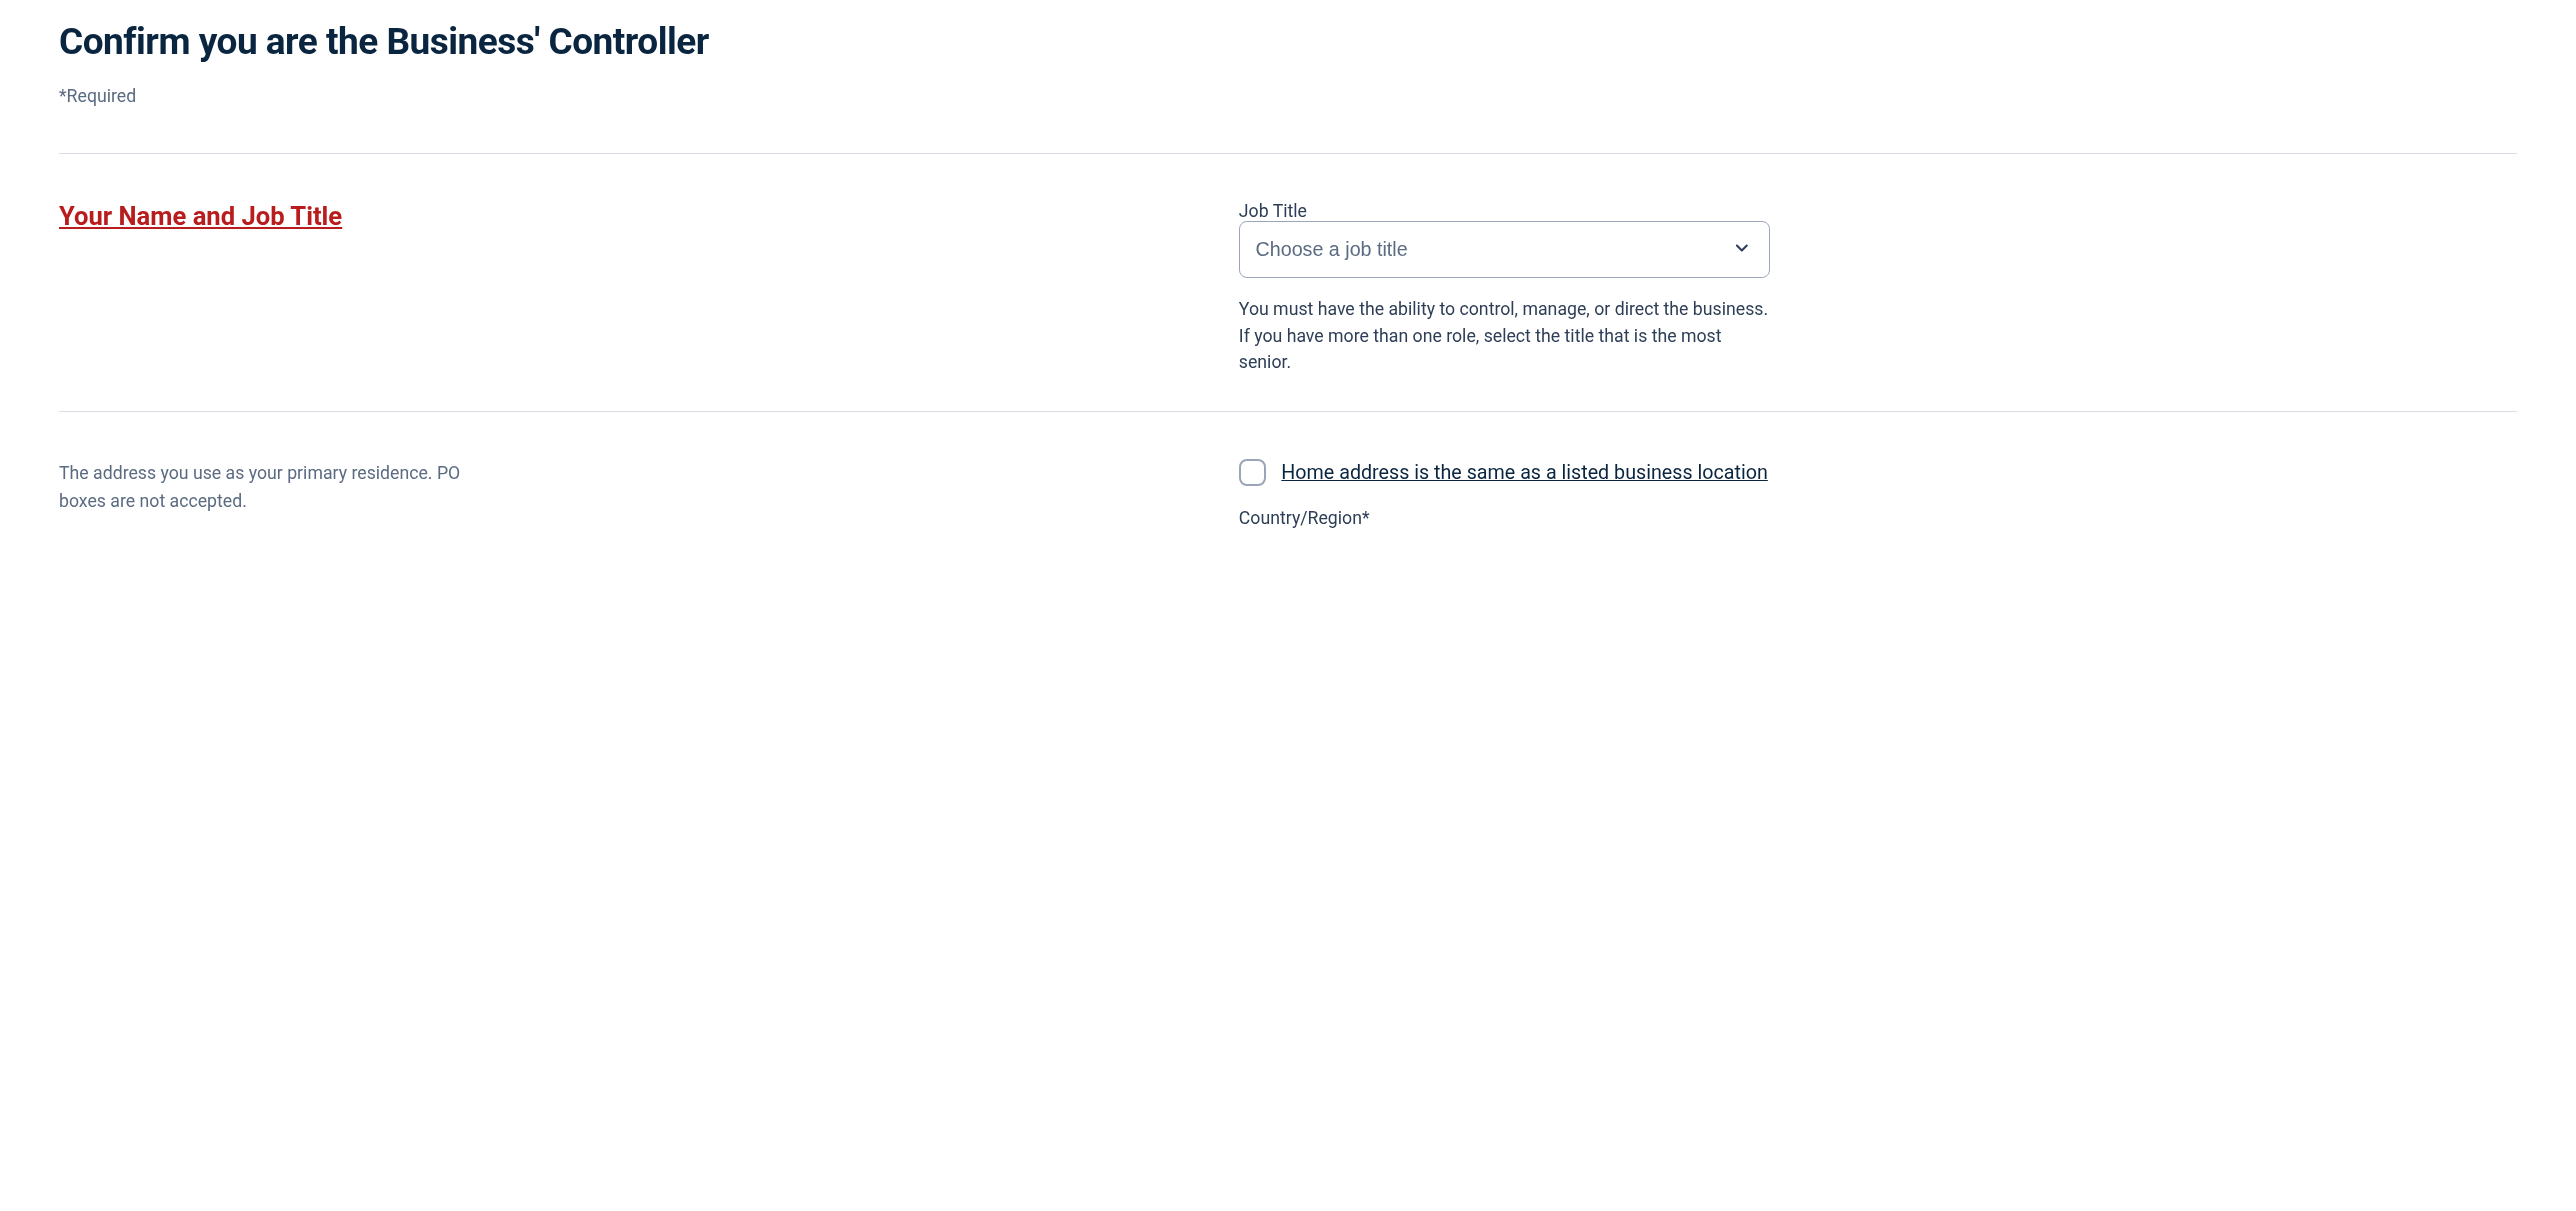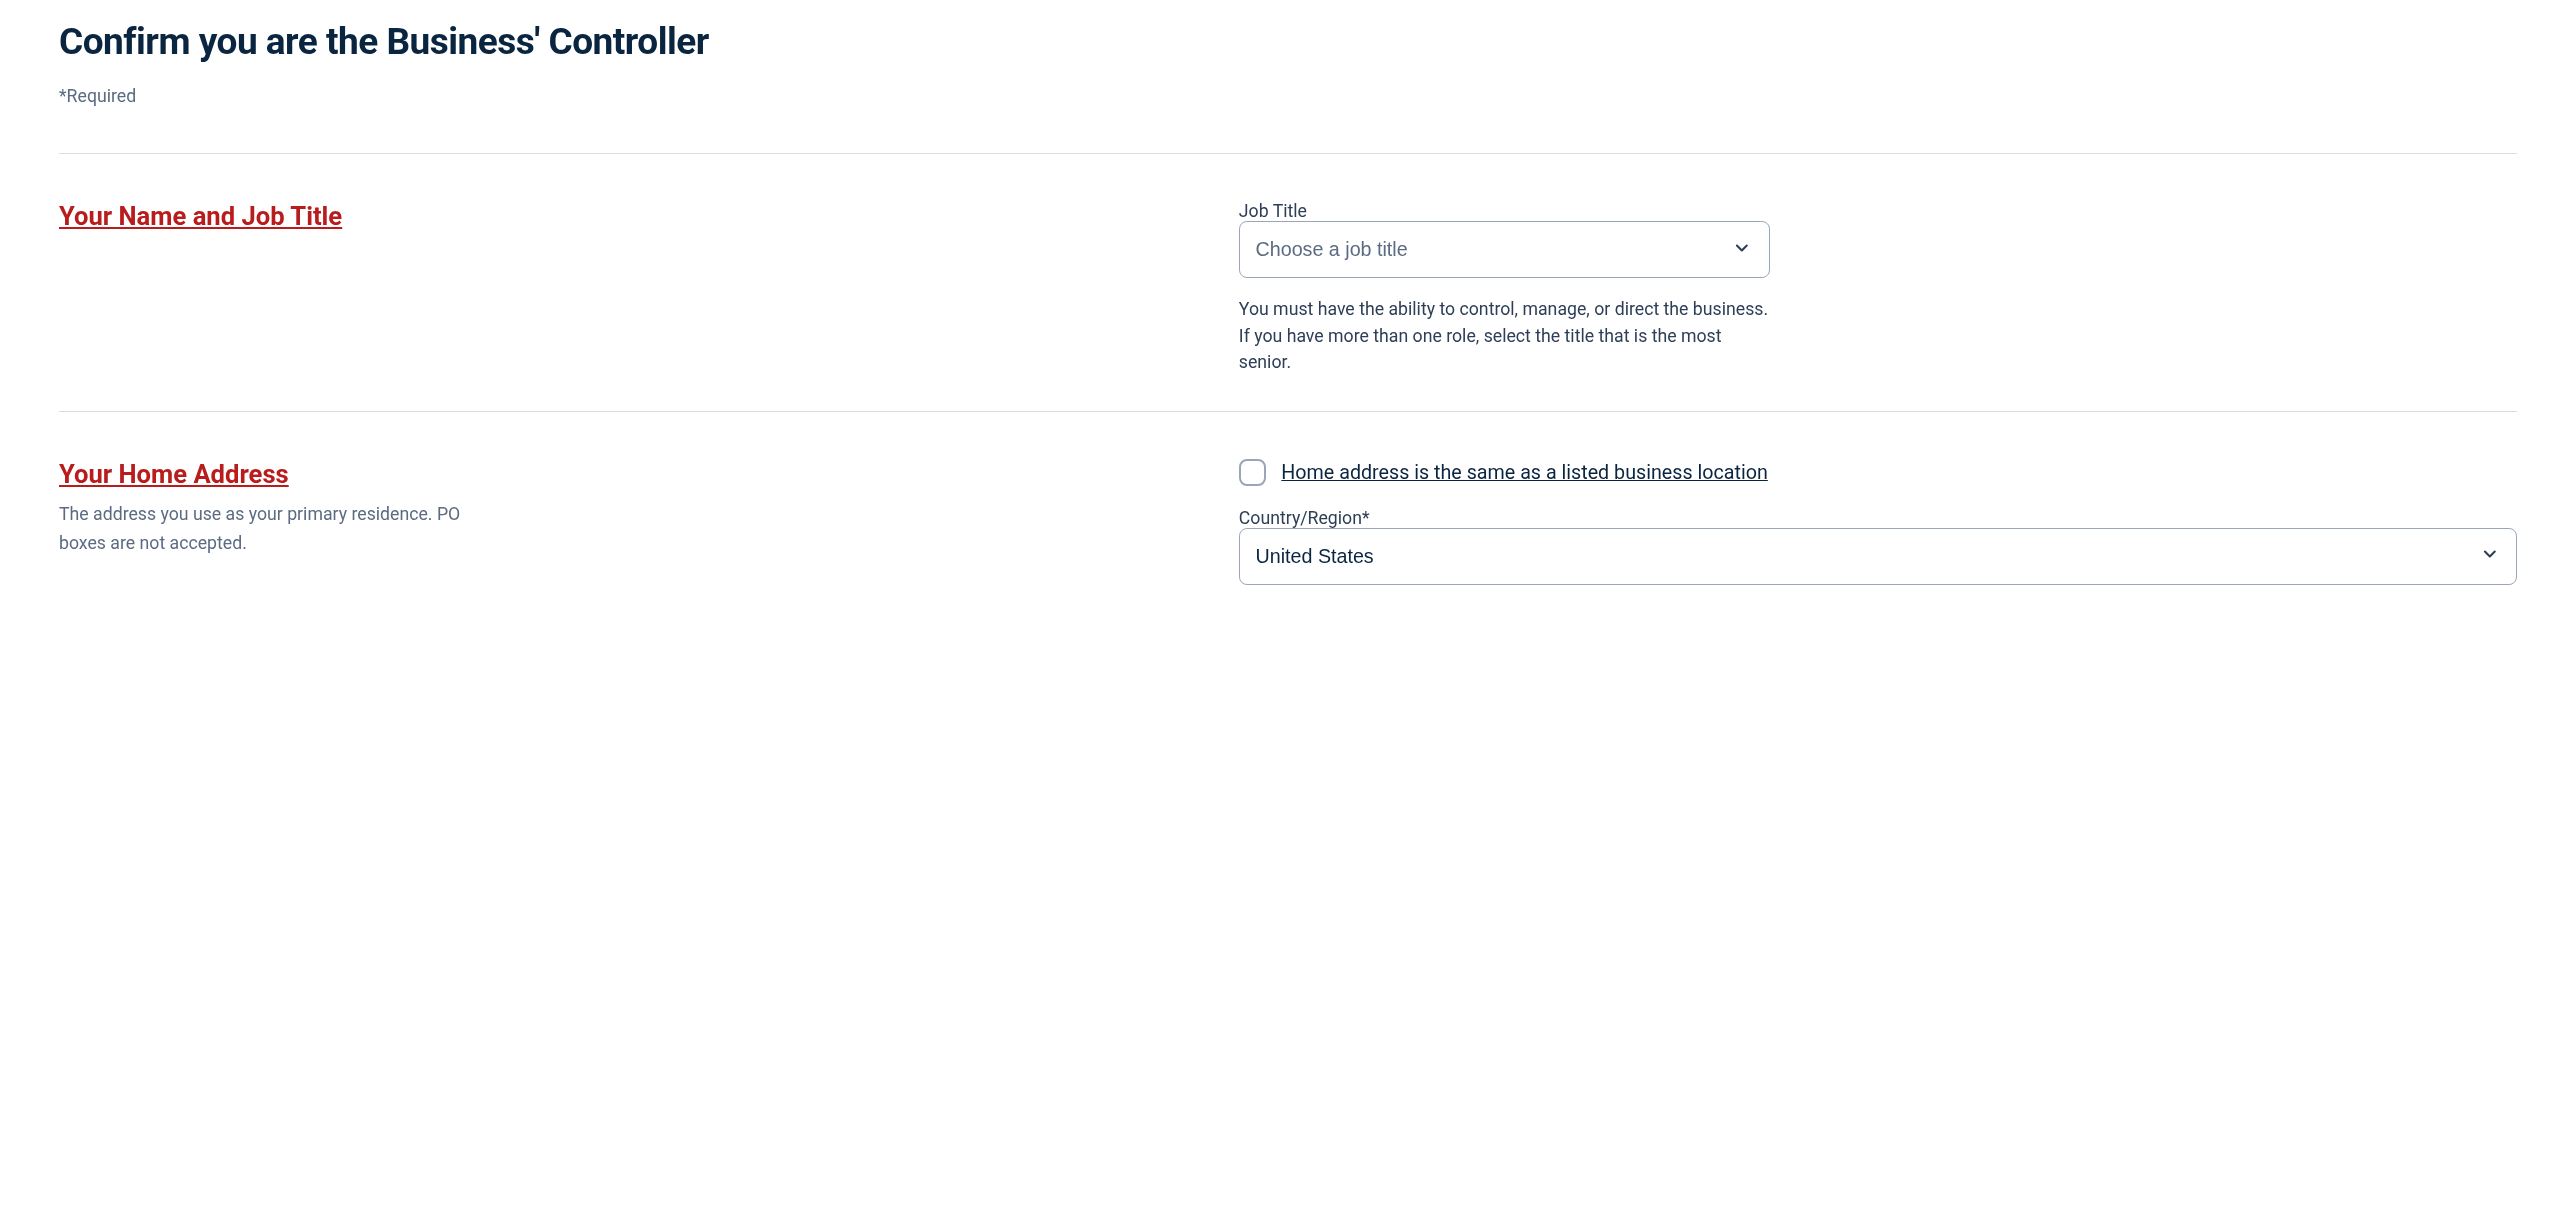--- a/index.html
+++ b/index.html
@@ -169,37 +169,26 @@
       </div>
       <p class="helper-text">You must have the ability to control, manage, or direct the business. If you have more than one role, select the title that is the most senior.</p>
     </div>
   </div>
 </div>
 
 <hr class="section-divider">
 
 <div class="section">
   <div class="section-left">
-    <h2 class="section-heading">Your Home Address</h2>
     <p class="section-desc">The address you use as your primary residence. PO boxes are not accepted.</p>
   </div>
   <div class="section-right">
     <div class="checkbox-row">
       <button type="button" class="checkbox" aria-checked="false"></button>
       <span class="checkbox-label">Home address is the same as a listed business location</span>
     </div>
 
     <div class="country-block">
       <label class="field-label">Country/Region*</label>
-      <div class="select-wrapper">
-        <button type="button" class="select-input has-value">
-          <span>United States</span>
-        </button>
-        <span class="chevron-icon">
-          <svg width="19.7" height="19.7" viewBox="0 0 24 24" fill="none" stroke="#2d3e56" stroke-width="2.5" stroke-linecap="round" stroke-linejoin="round">
-              <polyline points="6 9 12 15 18 9"></polyline>
-            </svg>
-        </span>
-      </div>
     </div>
   </div>
 </div>
 
 
 </body></html>

